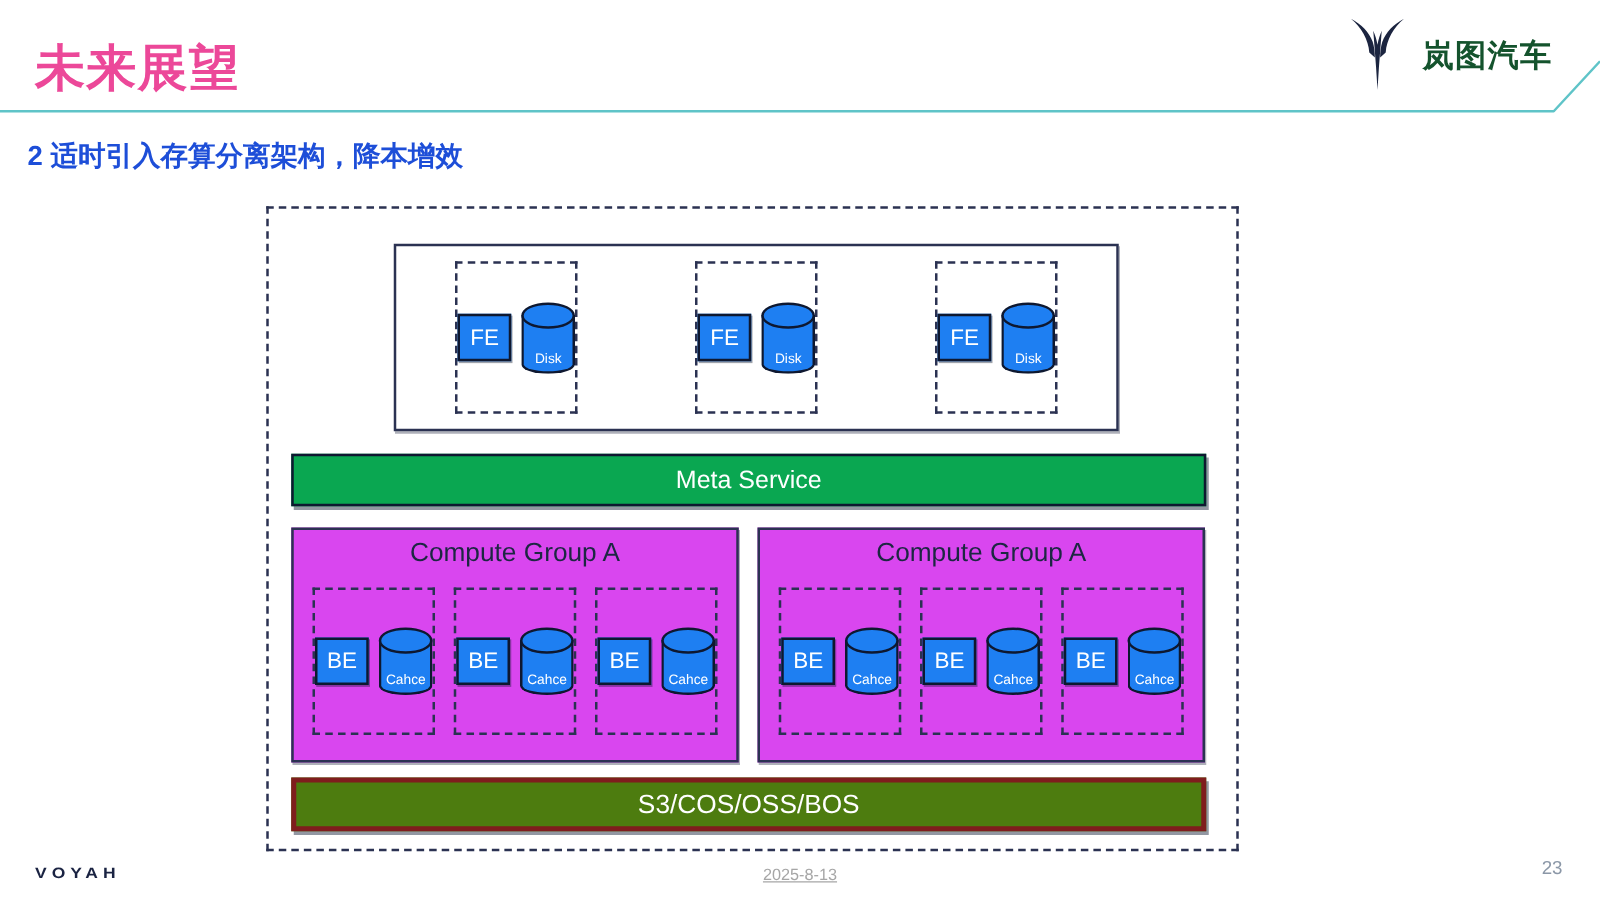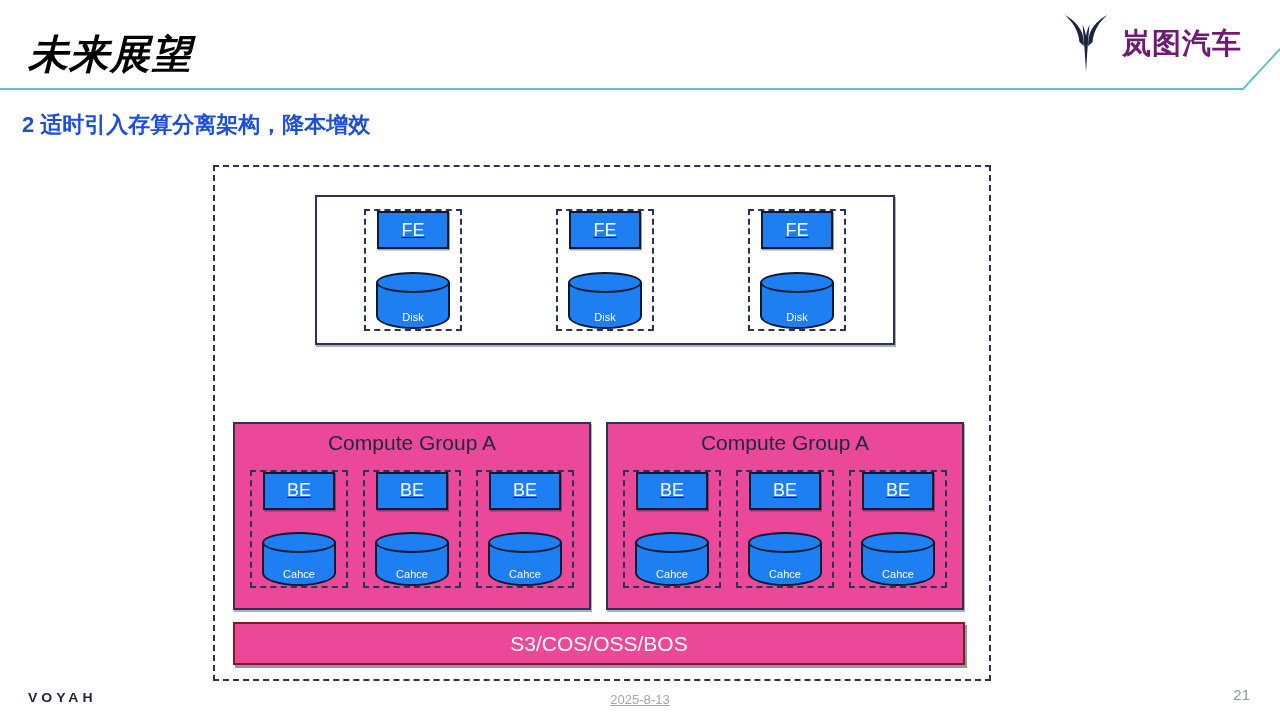--- a/index.html
+++ b/index.html
@@ -5,40 +5,40 @@
   * { margin:0; padding:0; box-sizing:border-box; }
   html,body { width:1280px; height:720px; }
   body {
     position:relative; width:1280px; height:720px; background:#ffffff;
     font-family:"Liberation Sans","DejaVu Sans",sans-serif; overflow:hidden;
   }
   
   .headline-svg { position:absolute; top:0; left:0; width:1280px; height:100px; pointer-events:none; }
   .page-title {
     position:absolute; left:28px; top:27px; font-size:40px; font-weight:600;
-    color:#000000; letter-spacing:1px;font-style:italic;
+    color:#ec4899; letter-spacing:1px;
   }
   .brand { position:absolute; top:15px; right:38px; display:flex; align-items:center; gap:10px; }
   .brand-icon { width:52px; height:58px; }
-  .brand-name { font-size:29px; font-weight:700; color:#701a75; letter-spacing:1px;text-align:right; }
+  .brand-name { font-size:25px; font-weight:700; color:#14532d; letter-spacing:1px;text-align:right; }
   .subtitle {
     position:absolute; left:22px; top:110px; font-size:22px; font-weight:700;
     color:#1d4ed8;
   }
   
   .arch { position:absolute; left:213px; top:165px; width:778px; height:516px;
           border:2px dashed #2b3252; }
   .fe-cluster {
     position:absolute; left:100px; top:28px; width:580px; height:150px;
     border:2px solid #2b3252; box-shadow:1px 2px 0 rgba(22,30,55,0.35);
     display:flex; justify-content:space-around; align-items:center; background:#fff;
   }
   .node {
     width:98px; height:122px; border:2px dashed #2b3252;
-    display:flex; flex-direction:column; align-items:center; justify-content:space-between; gap:8px;text-decoration:underline;
+    display:flex; flex-direction:row; align-items:center; justify-content:center; gap:8px;
   }
   .chip {
     width:72px; height:38px; background:#1e7ff2; border:2px solid #0e1830;
     box-shadow:1px 1.5px 0 rgba(14,24,48,0.4);
     color:#ffffff; font-size:18px; display:flex; align-items:center; justify-content:center;
   }
   .cyl { position:relative; width:74px; height:57px; }
   .cyl-body {
     position:absolute; left:0; right:0; top:10px; bottom:0; background:#1e7ff2;
     border:2px solid #0e1830; border-top:none;
@@ -52,34 +52,34 @@
     position:absolute; left:0; right:0; bottom:6px; text-align:center;
     color:#ffffff; font-size:11px; z-index:2;
   }
   .meta-bar {
     position:absolute; left:18px; top:196px; width:732px; height:42px;
     background:#0aa751; border:2px solid #0e1830; box-shadow:2px 3px 0 rgba(14,24,48,0.45);
     display:flex; align-items:center; justify-content:center;
     color:#ffffff; font-size:20px;
   }
   .group {
-    position:absolute; top:255px; width:358px; height:188px; background:#ec4899;
+    position:absolute; top:255px; width:358px; height:188px; background:#d946ef;
     border:2px solid #2b3252; box-shadow:1px 2px 0 rgba(22,30,55,0.35);
     display:flex; flex-direction:column;
   }
   .group-a { left:18px; }
   .group-b { left:391px; }
   .group-title { text-align:center; margin-top:7px; font-size:21px; color:#1c2742; font-weight:500; }
   .group-nodes { flex:1; display:flex; justify-content:space-evenly; align-items:center; padding-bottom:6px; }
   .node-sm { width:98px; height:118px; }
   .chip-sm { height:38px; }
   .cyl-sm { height:54px; }
   .s3-bar {
     position:absolute; left:18px; top:455px; width:732px; height:43px;
-    background:#ec4899; border:2px solid #7f1d1d; box-shadow:2px 3px 0 rgba(14,24,48,0.45);
+    background:#4d7c0f; border:4px solid #7f1d1d; box-shadow:2px 3px 0 rgba(14,24,48,0.45);
     display:flex; align-items:center; justify-content:center;
     color:#ffffff; font-size:21px;
   }
   
   .footer-brand {
     position:absolute; left:28px; top:691px; font-size:14px; font-weight:700;
     letter-spacing:4px; color:#1a2342; transform:scaleY(0.85); transform-origin:left top;
   }
   .footer-date {
     position:absolute; left:0; top:692px; width:100%; text-align:center;
@@ -131,20 +131,21 @@
     <div class="node">
       <div class="chip">FE</div>
       <div class="cyl">
         <div class="cyl-body"></div>
         <div class="cyl-top"></div>
         <div class="cyl-label">Disk</div>
       </div>
     </div>
   </div>
 
+  <div class="meta-bar">Meta Service</div>
 
   <div class="group group-a">
     <div class="group-title">Compute Group A</div>
     <div class="group-nodes">
       <div class="node node-sm">
         <div class="chip chip-sm">BE</div>
         <div class="cyl cyl-sm">
           <div class="cyl-body"></div>
           <div class="cyl-top"></div>
           <div class="cyl-label">Cahce</div>
@@ -197,13 +198,13 @@
         </div>
       </div>
     </div>
   </div>
 
   <div class="s3-bar">S3/COS/OSS/BOS</div>
 </div>
 
 <div class="footer-brand">VOYAH</div>
 <div class="footer-date">2025-8-13</div>
-<div class="footer-page">21</div>
+<div class="footer-page">23</div>
 
 </body></html>

